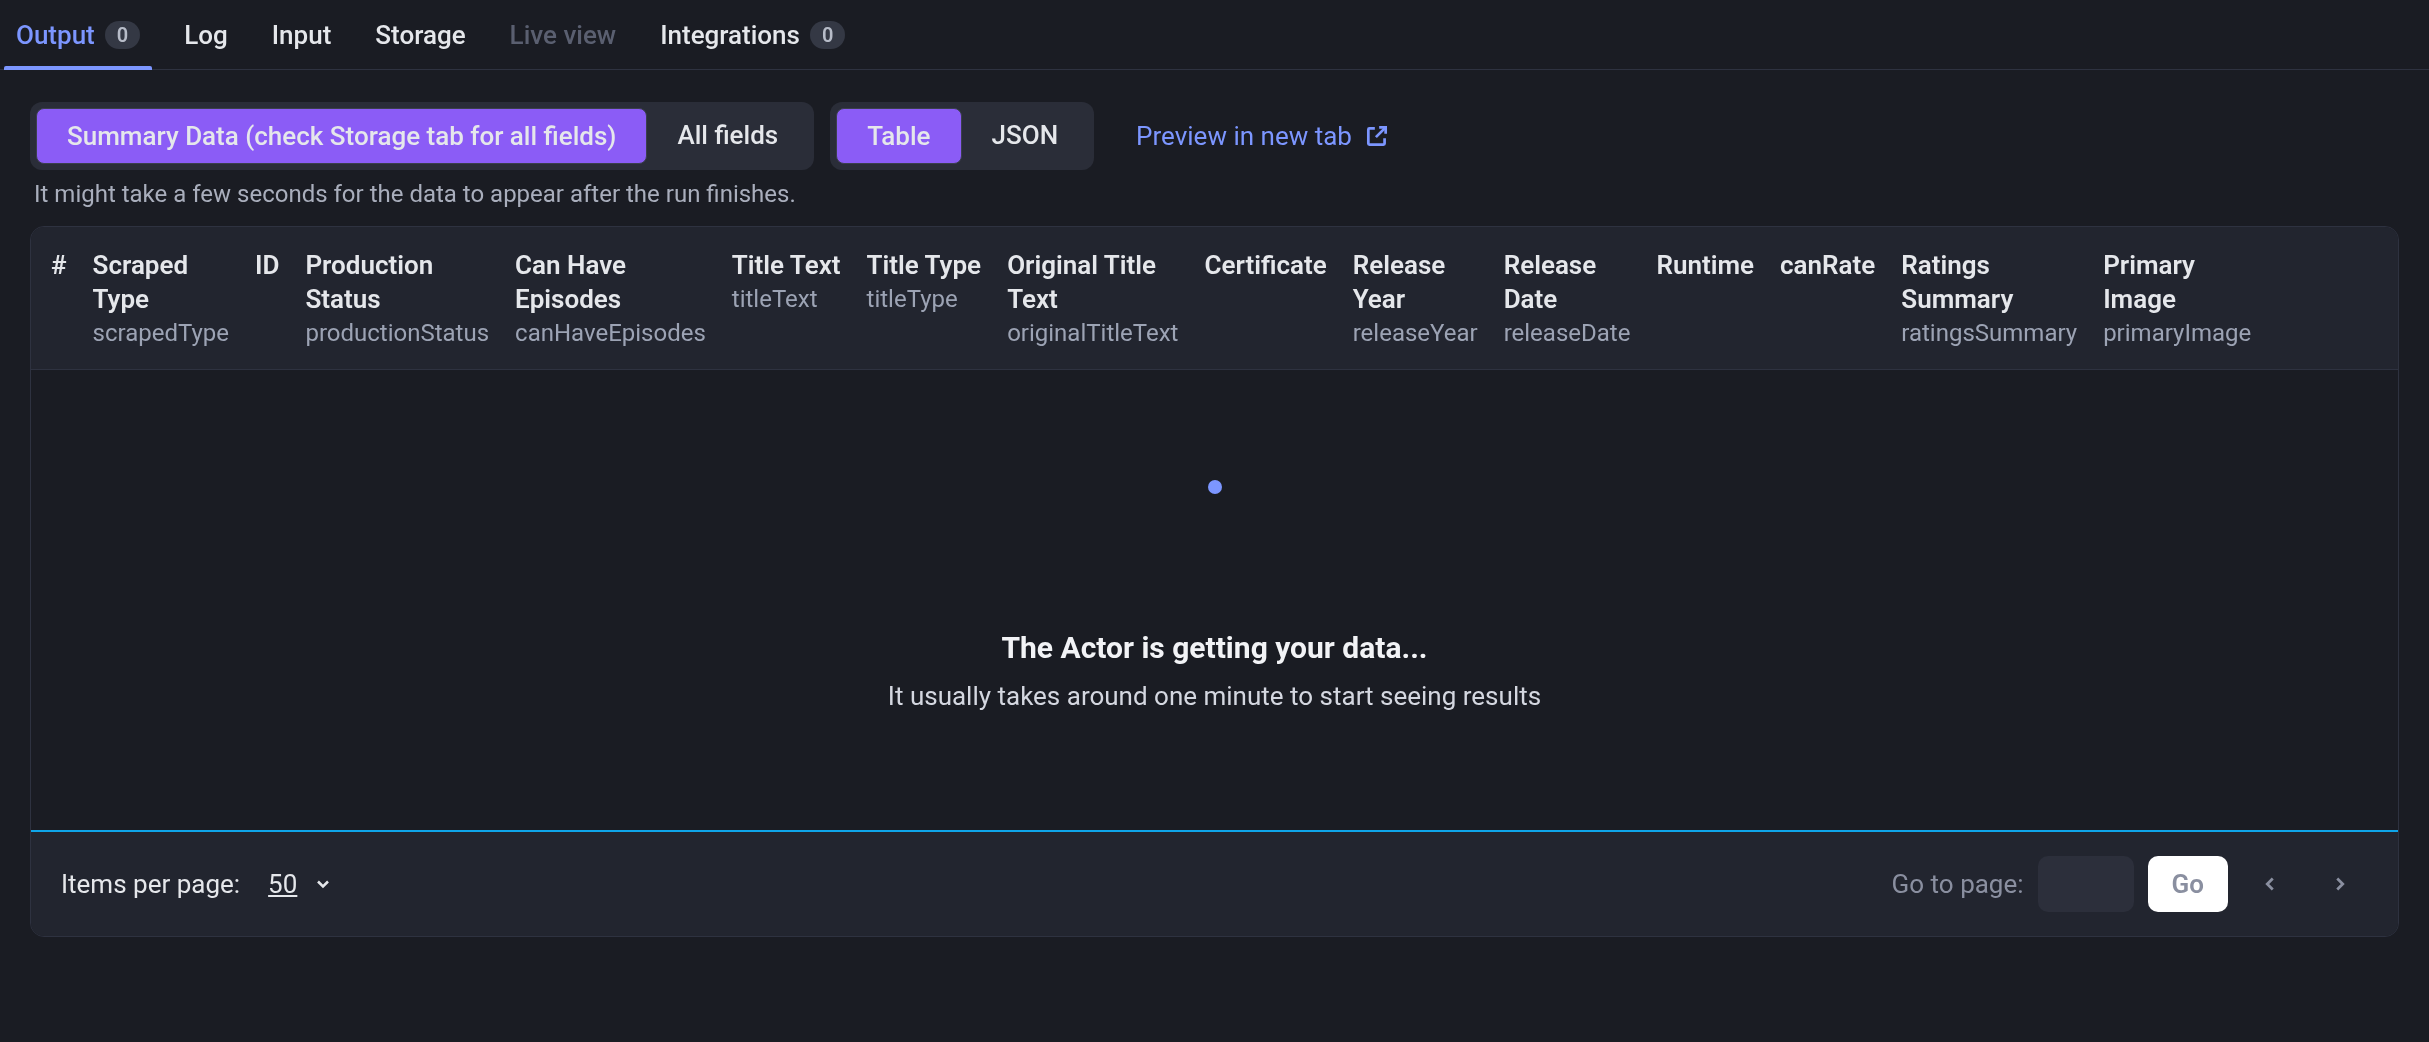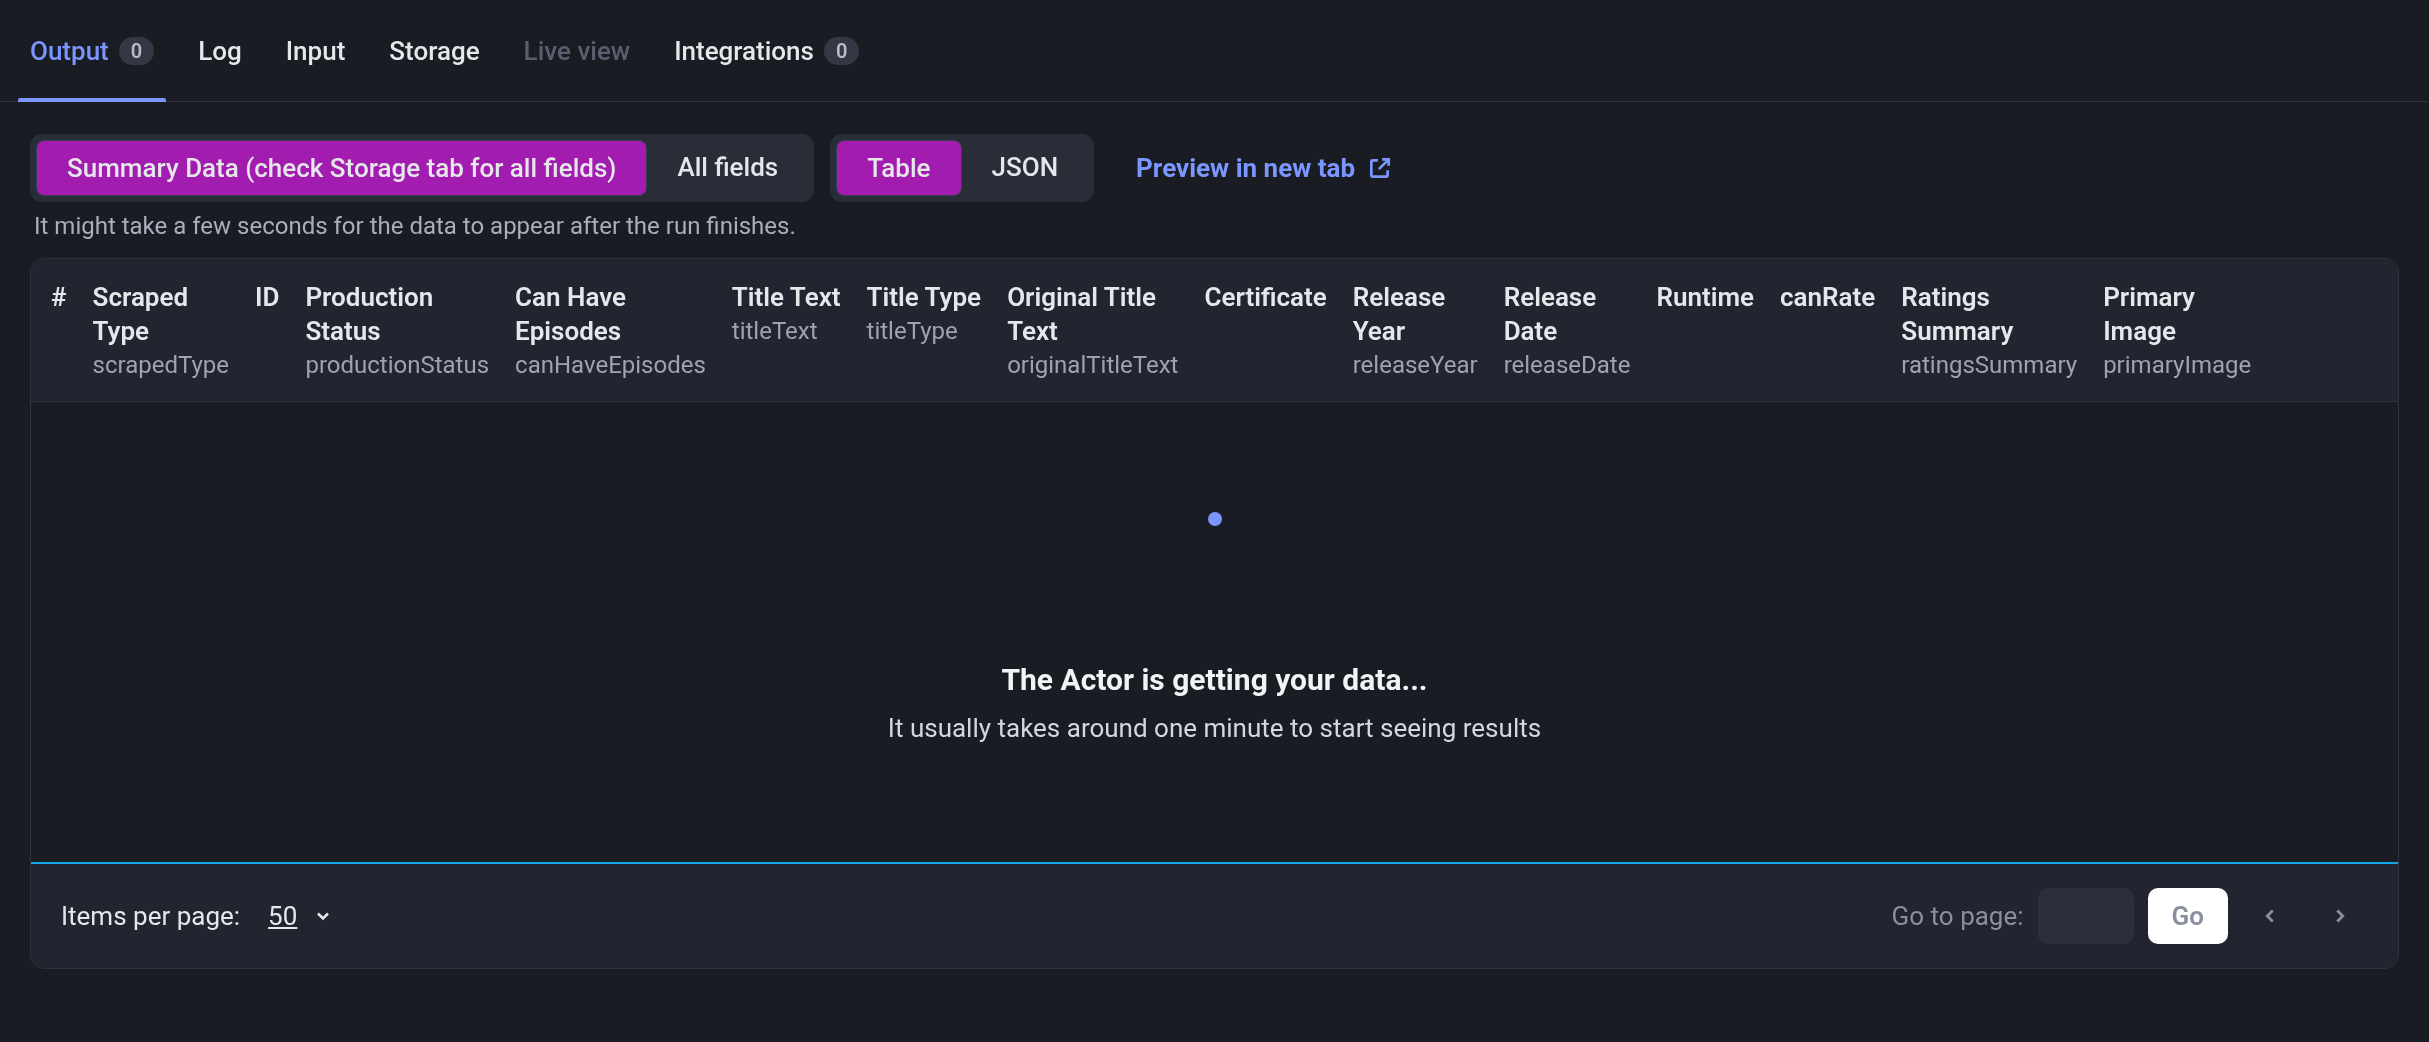--- a/index.html
+++ b/index.html
@@ -11,22 +11,22 @@
     font-family: -apple-system, BlinkMacSystemFont, "Segoe UI", Roboto, Helvetica, Arial, sans-serif;
     font-size: 26px;
     overflow: hidden;
   }
 
   
   .tabs {
     display: flex;
     align-items: center;
     gap: 44px;
-    padding: 0 30px;
-    height: 102px;
+    padding: 0 16px;
+    height: 70px;
     border-bottom: 1px solid #2e3240;
   }
   .tab {
     display: flex;
     align-items: center;
     gap: 10px;
     height: 100%;
     color: #e5e7eb;
     cursor: pointer;
     font-weight: 500;
@@ -73,31 +73,31 @@
   }
   .seg-btn {
     padding: 12px 30px;
     border-radius: 8px;
     color: #e5e7eb;
     cursor: pointer;
     font-weight: 500;
     white-space: nowrap;
   }
   .seg-btn.selected {
-    background: #a21caf;
+    background: #8b5cf6;
     border: 1px solid #3b3f4d;
   }
   .toolbar-link {
     margin-left: 26px;
     color: #7c96ff;
     display: flex;
     align-items: center;
     gap: 12px;
     cursor: pointer;
-    font-weight: 700;
+    font-weight: 400;
   }
   .ext-icon {
     width: 26px; height: 26px;
     stroke: #7c96ff;
     fill: none;
     stroke-width: 2.5;
   }
 
   .hint {
     padding: 10px 34px 0 34px;

